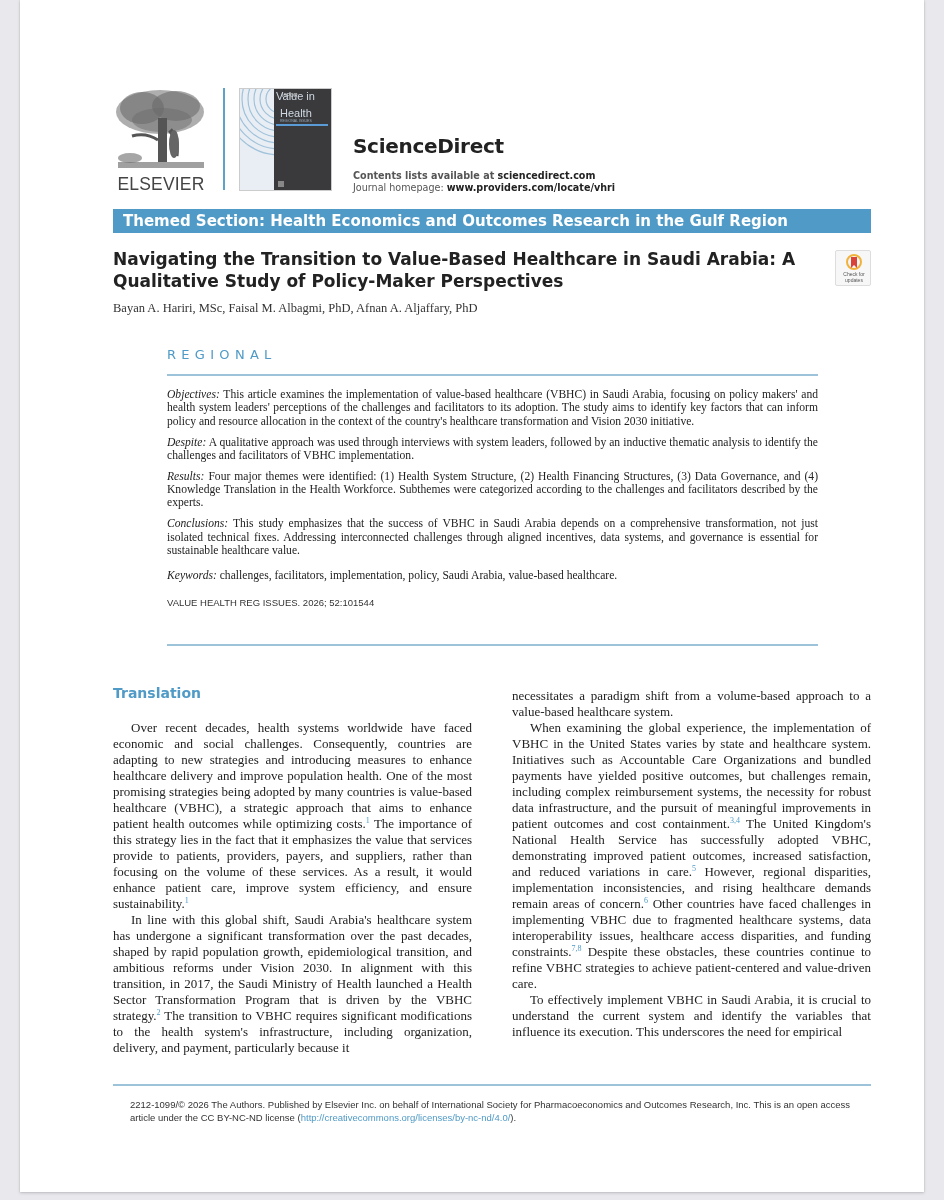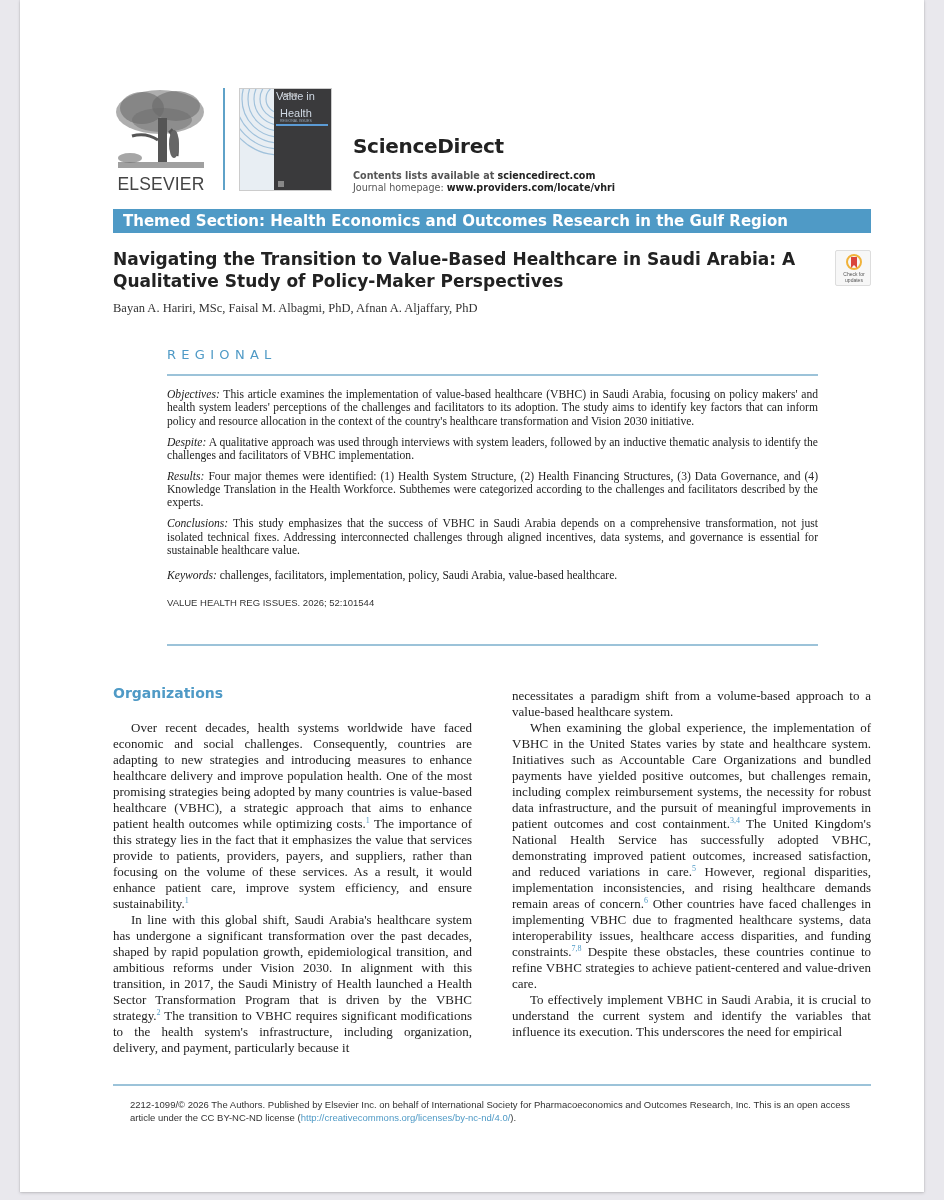--- a/index.html
+++ b/index.html
@@ -170,21 +170,21 @@
     <p><i>Objectives:</i><span> This article examines the implementation of value-based healthcare (VBHC) in Saudi Arabia, focusing on policy makers' and health system leaders' perceptions of the challenges and facilitators to its adoption. The study aims to identify key factors that can inform policy and resource allocation in the context of the country's healthcare transformation and Vision 2030 initiative.</span></p>
     <p><i>Despite:</i><span> A qualitative approach was used through interviews with system leaders, followed by an inductive thematic analysis to identify the challenges and facilitators of VBHC implementation.</span></p>
     <p><i>Results:</i><span> Four major themes were identified: (1) Health System Structure, (2) Health Financing Structures, (3) Data Governance, and (4) Knowledge Translation in the Health Workforce. Subthemes were categorized according to the challenges and facilitators described by the experts.</span></p>
     <p><i>Conclusions:</i><span> This study emphasizes that the success of VBHC in Saudi Arabia depends on a comprehensive transformation, not just isolated technical fixes. Addressing interconnected challenges through aligned incentives, data systems, and governance is essential for sustainable healthcare value.</span></p>
     <p style="margin-top:12px;"><i>Keywords:</i><span> challenges, facilitators, implementation, policy, Saudi Arabia, value-based healthcare.</span></p>
     <p class="cite">VALUE HEALTH REG ISSUES. 2026; 52:101544</p>
   </div>
   <div class="abs-rule2"></div>
 
   <div class="col col-left">
-    <div class="section-head">Organizations</div>
+    <div class="section-head">Translation</div>
     <p><span>Over recent decades, health systems worldwide have faced economic and social challenges. Consequently, countries are adapting to new strategies and introducing measures to enhance healthcare delivery and improve population health. One of the most promising strategies being adopted by many countries is value-based healthcare (VBHC), a strategic approach that aims to enhance patient health outcomes while optimizing costs.</span><sup class="ref">1</sup><span> The importance of this strategy lies in the fact that it emphasizes the value that services provide to patients, providers, payers, and suppliers, rather than focusing on the volume of these services. As a result, it would enhance patient care, improve system efficiency, and ensure sustainability.</span><sup class="ref">1</sup></p>
     <p><span>In line with this global shift, Saudi Arabia's healthcare system has undergone a significant transformation over the past decades, shaped by rapid population growth, epidemiological transition, and ambitious reforms under Vision 2030. In alignment with this transition, in 2017, the Saudi Ministry of Health launched a Health Sector Transformation Program that is driven by the VBHC strategy.</span><sup class="ref">2</sup><span> The transition to VBHC requires significant modifications to the health system's infrastructure, including organization, delivery, and payment, particularly because it</span></p>
   </div>
 
   <div class="col col-right">
     <p class="noindent">necessitates a paradigm shift from a volume-based approach to a value-based healthcare system.</p>
     <p><span>When examining the global experience, the implementation of VBHC in the United States varies by state and healthcare system. Initiatives such as Accountable Care Organizations and bundled payments have yielded positive outcomes, but challenges remain, including complex reimbursement systems, the necessity for robust data infrastructure, and the pursuit of meaningful improvements in patient outcomes and cost containment.</span><sup class="ref">3,4</sup><span> The United Kingdom's National Health Service has successfully adopted VBHC, demonstrating improved patient outcomes, increased satisfaction, and reduced variations in care.</span><sup class="ref">5</sup><span> However, regional disparities, implementation inconsistencies, and rising healthcare demands remain areas of concern.</span><sup class="ref">6</sup><span> Other countries have faced challenges in implementing VBHC due to fragmented healthcare systems, data interoperability issues, healthcare access disparities, and funding constraints.</span><sup class="ref">7,8</sup><span> Despite these obstacles, these countries continue to refine VBHC strategies to achieve patient-centered and value-driven care.</span></p>
     <p>To effectively implement VBHC in Saudi Arabia, it is crucial to understand the current system and identify the variables that influence its execution. This underscores the need for empirical</p>
   </div>
 

